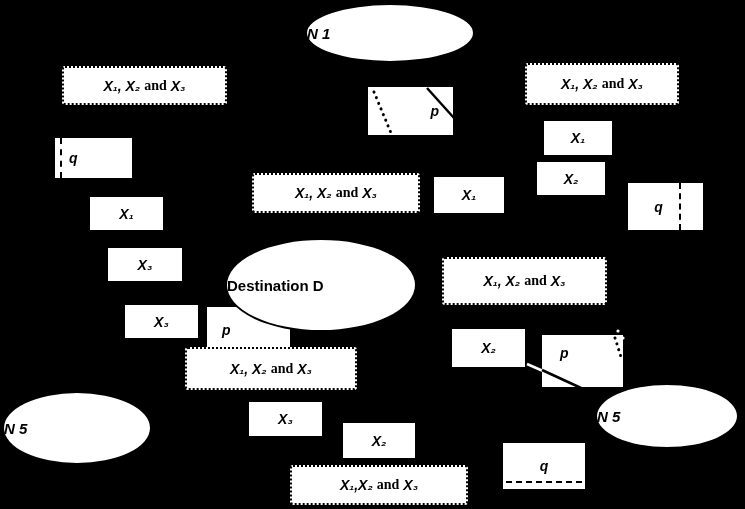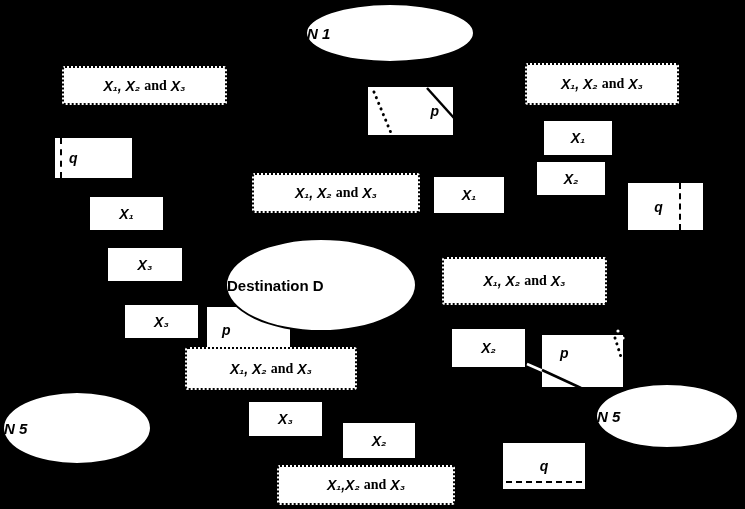--- a/index.html
+++ b/index.html
@@ -130,21 +130,21 @@
     <span class="and">and</span>
     <span>X₃</span>
   </div>
 
   <div class="pkt group" style="left:185px; top:347px; width:172px; height:43px;">
     <span>X₁, X₂</span>
     <span class="and">and</span>
     <span>X₃</span>
   </div>
 
-  <div class="pkt group" style="left:277px; top:465px; width:178px; height:40px;text-align:right;">
+  <div class="pkt group" style="left:290px; top:465px; width:178px; height:40px;text-align:right;">
     <span>X₁,X₂</span>
     <span class="and">and</span>
     <span>X₃</span>
   </div>
 
   <svg class="lines" width="745" height="509" viewBox="0 0 745 509">
     <line x1="374" y1="92" x2="391" y2="133" stroke="#000" stroke-width="3" stroke-linecap="round" stroke-dasharray="0.1 6"></line>
     <line x1="427" y1="88" x2="454" y2="118" stroke="#000" stroke-width="2.5"></line>
 
     <line x1="527" y1="364" x2="543" y2="371" stroke="#fff" stroke-width="2.5"></line>

